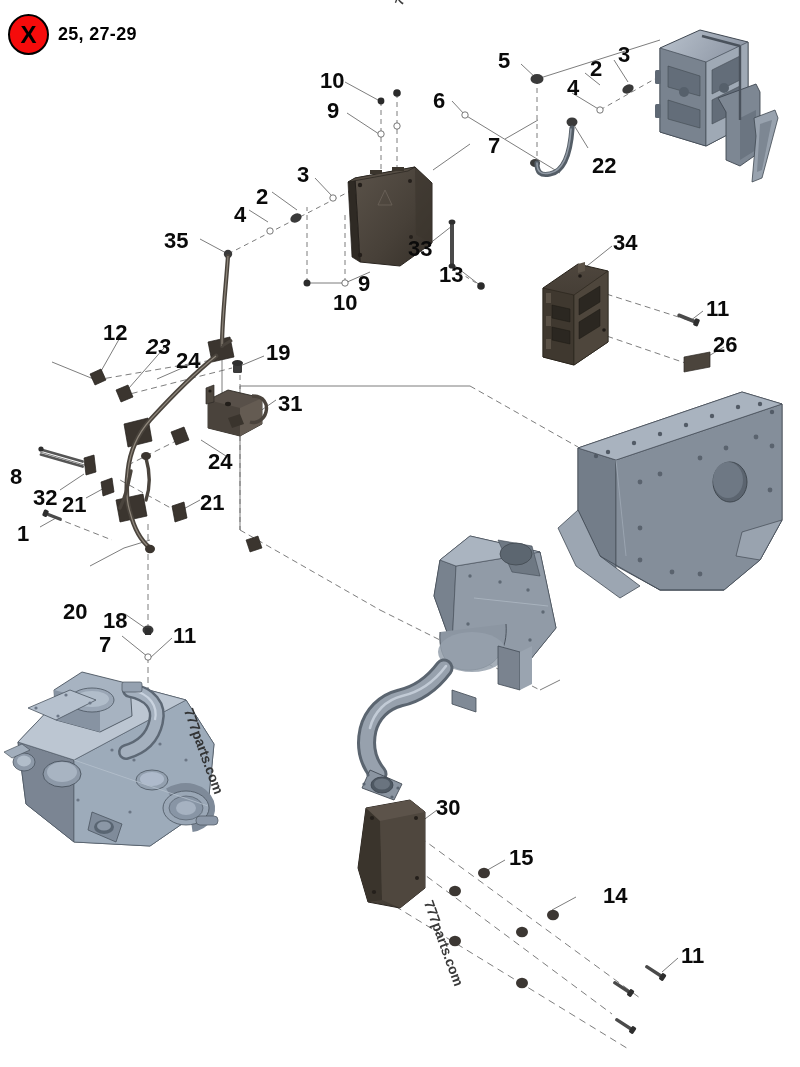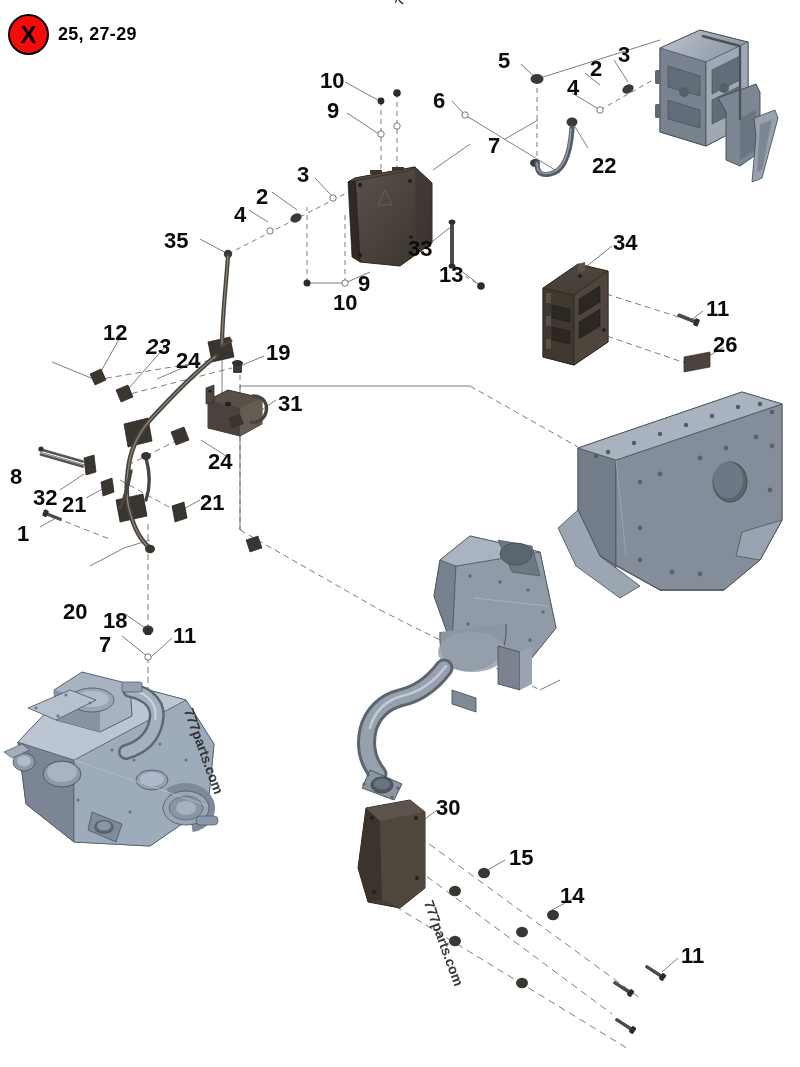--- a/index.html
+++ b/index.html
@@ -519,21 +519,21 @@
       <div class="cal" style="left: 33px; top: 487px;">32</div>
       <div class="cal" style="left: 62px; top: 494px;">21</div>
       <div class="cal" style="left: 200px; top: 492px;">21</div>
       <div class="cal" style="left: 17px; top: 523px;">1</div>
       <div class="cal" style="left: 63px; top: 562px; margin-top: 39px;">20</div>
       <div class="cal" style="left: 103px; top: 610px;">18</div>
       <div class="cal" style="left: 99px; top: 634px;">7</div>
       <div class="cal" style="left: 173px; top: 625px;">11</div>
       <div class="cal" style="left: 428px; top: 797px; margin-left: 8px;">30</div>
       <div class="cal" style="left: 509px; top: 847px;">15</div>
-      <div class="cal" style="left: 560px; top: 885px;">14</div>
+      <div class="cal" style="left: 603px; top: 885px;">14</div>
       <div class="cal" style="left: 681px; top: 945px;">11</div>
     </div>
 
   <div id="watermark-layer">
       <div class="wm" style="left: 392px; top: 2px; font-size: 12px; transform: rotate(-68deg);">777parts</div>
       <div class="wm" style="left: 196px; top: 706px; font-size: 14px; transform: rotate(70deg);">777parts.com</div>
       <div class="wm" style="left: 436px; top: 898px; font-size: 14px; transform: rotate(70deg);">777parts.com</div>
     </div>
 
 </div>

